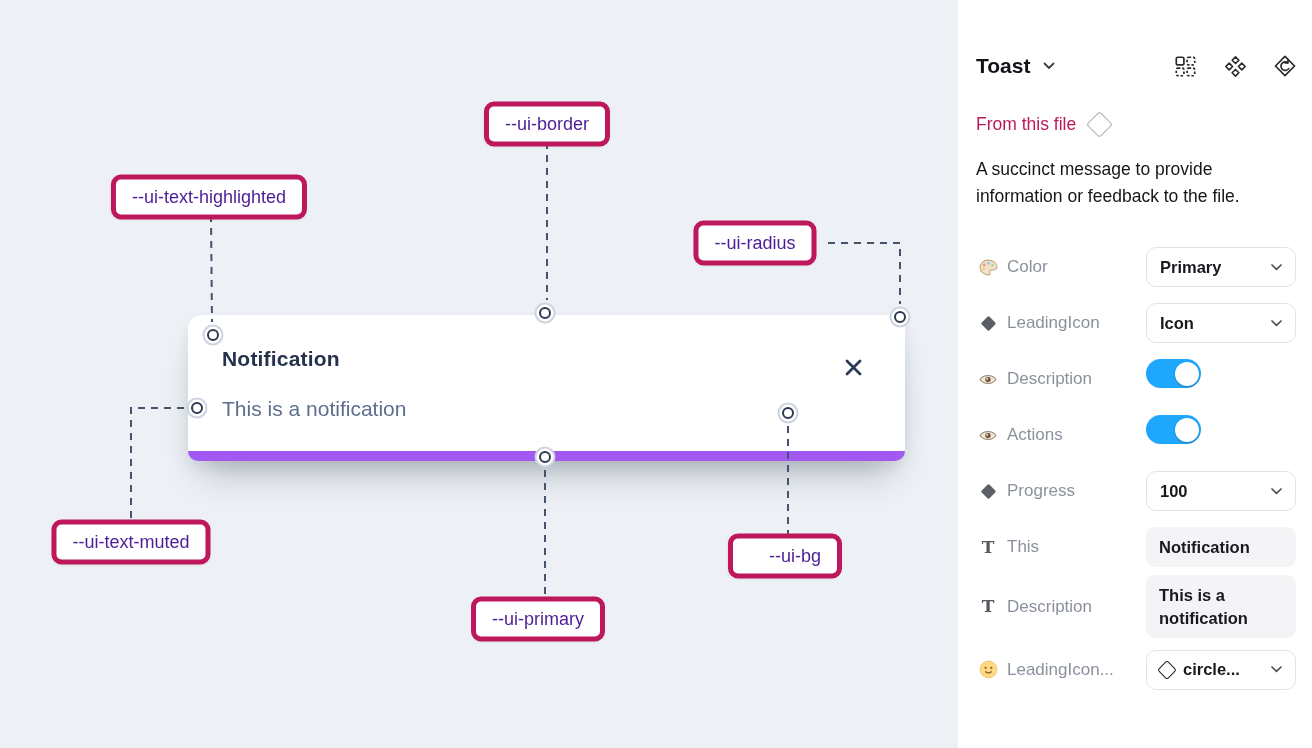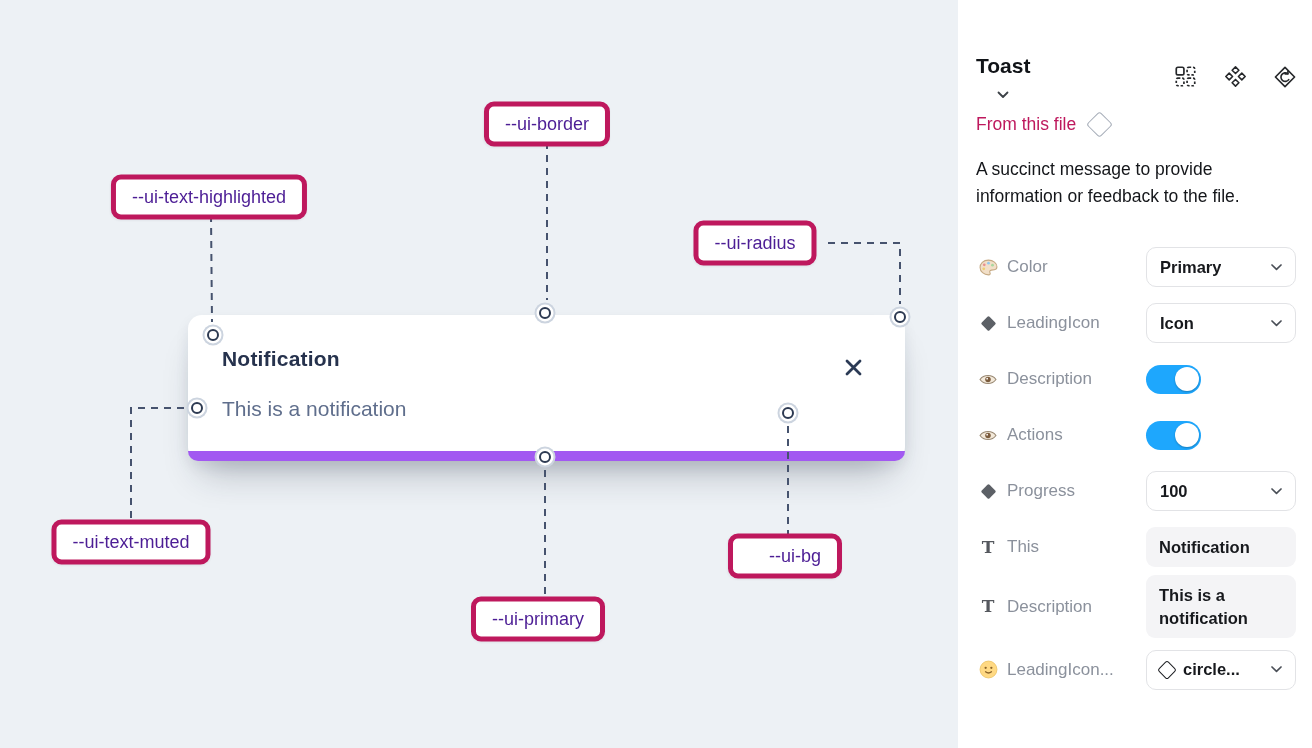--- a/index.html
+++ b/index.html
@@ -22,32 +22,32 @@
   .dot { position:absolute; width:12px; height:12px; border-radius:50%; background:#fff; border:2.5px solid #2d3a52;
     box-shadow:0 0 0 2.5px #ffffff, 0 0 0 4.5px #ccd4df; transform:translate(-50%,-50%); z-index:4; }
 
   .pill { position:absolute; transform:translate(-50%,-50%); background:#ffffff; border:5px solid #be185d;
     border-radius:10px; padding:7px 16px; font-size:18px; color:#4c1d95; white-space:nowrap; z-index:5;
     box-shadow:0 1px 2px rgba(30,41,59,.05); }
 
   
   .panel { position:absolute; left:958px; top:0; width:354px; height:748px; background:#ffffff; }
   .p-header { position:absolute; left:18px; right:16px; top:54px; display:flex; align-items:center; justify-content:space-between; }
-  .p-title-grp { display:flex; align-items:center; gap:13px; cursor:pointer;flex-direction:column; }
+  .p-title-grp { display:flex; align-items:center; gap:13px; cursor:pointer; }
   .p-title { font-size:21px; font-weight:bold; color:#101317; }
   .p-icons { display:flex; align-items:center; gap:28px; }
   .p-icon-btn { width:22px; height:22px; display:flex; align-items:center; justify-content:center; cursor:pointer; }
 
   .p-source { position:absolute; left:18px; top:114px; display:flex; align-items:center; gap:14px; color:#be185d; font-size:17.5px; }
   .diamond-outline-lg { width:19px; height:19px; border:1.8px solid #a6adb8; border-radius:3px; transform:rotate(45deg); }
 
   .p-desc { position:absolute; left:18px; top:156px; width:324px; font-size:17.5px; line-height:1.55; color:#14161a; }
 
   .rows { position:absolute; left:18px; right:16px; top:247px; }
-  .row { display:flex; align-items:center; justify-content:space-between; min-height:40px; margin-bottom:16px; }
+  .row { display:flex; justify-content:space-between; min-height:40px; margin-bottom:16px; }
   .row:nth-child(6) { margin-bottom:8px; }
   .row:nth-child(7) { margin-bottom:12px; }
   .row-label { display:flex; align-items:center; gap:7px; color:#8b919c; font-size:17px; min-width:0; }
   .row-label .lbl-text { white-space:nowrap; overflow:hidden; text-overflow:ellipsis; }
   .icon-cell { width:24px; display:flex; align-items:center; justify-content:center; flex-shrink:0; }
 
   .ctl { width:150px; flex-shrink:0; }
   .select { height:40px; border:1px solid #e2e3e6; border-radius:10px; background:#fff; display:flex; align-items:center;
     justify-content:space-between; padding:0 13px; cursor:pointer; }
   .select .val { font-size:16.5px; font-weight:bold; color:#17191d; white-space:nowrap; overflow:hidden; text-overflow:ellipsis; }

